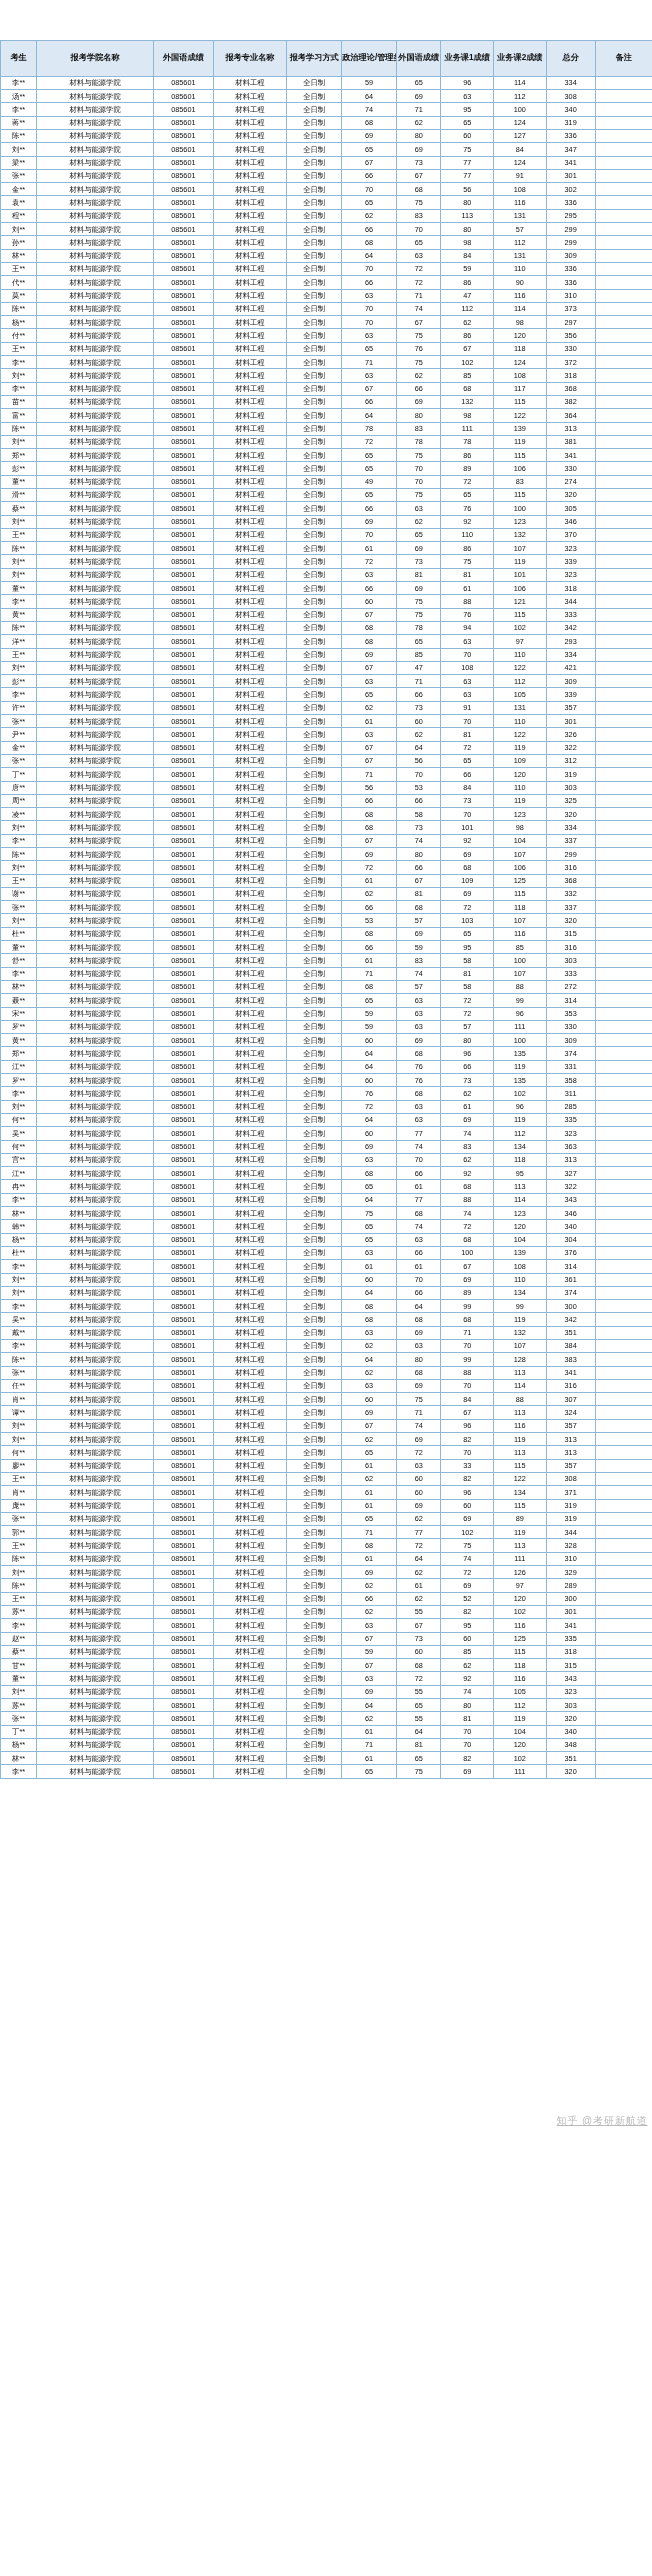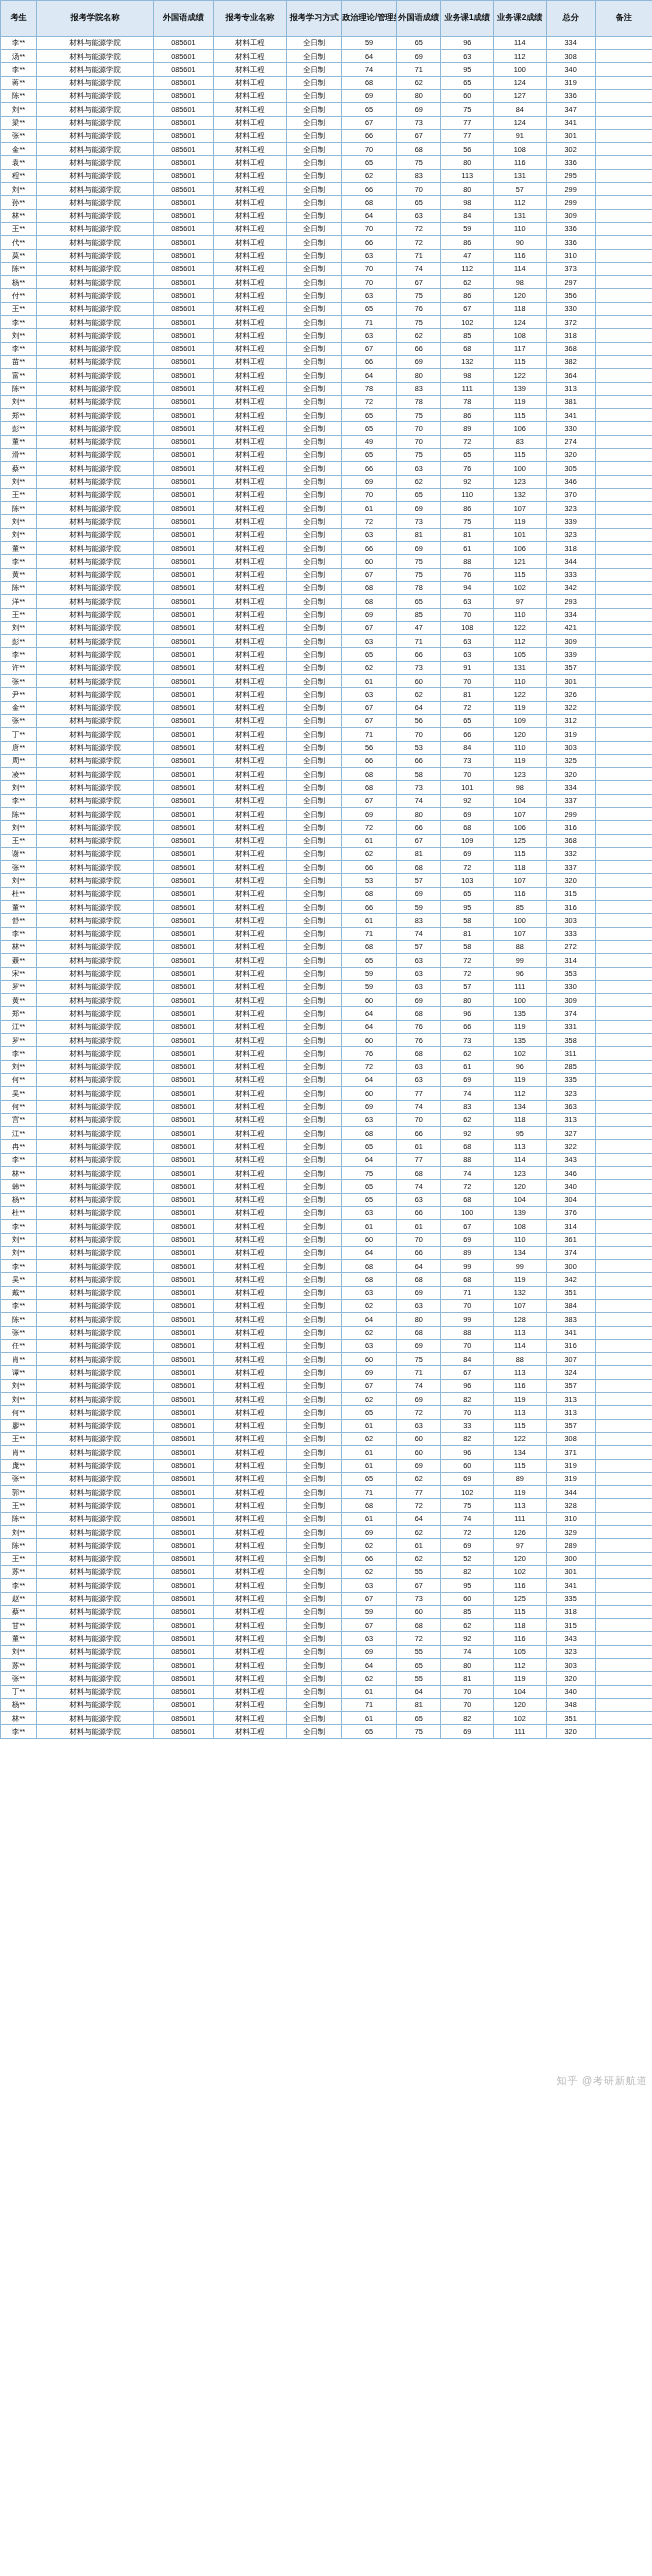--- a/index.html
+++ b/index.html
@@ -1,32 +1,32 @@
 <!DOCTYPE html>
 <html style="font-size:14.5px"><head>
 <meta charset="utf-8">
 <style>
   html,body{margin:0;padding:0;background:#ffffff;}
   body{font-family:"Liberation Sans","DejaVu Sans",sans-serif;}
-  #page{width:653px;height:2092px;position:relative;overflow:hidden;background:#fff;}
+  #page{width:653px;height:2092px;position:relative;overflow:hidden;background:#fff;margin-top:40px;}
   table{border-collapse:collapse;width:653px;table-layout:fixed;}
   th,td{border:0.9px solid #8fb8d8;font-size:7.3px;line-height:1;text-align:center;padding:0;height:12.3px;color:#111;overflow:hidden;white-space:nowrap;}
   thead th{background:#dce9f5;font-size:8.2px;font-weight:bold;height:33px;line-height:10px;padding:0.9px 0;}
   col.c0{width:31px}
   col.c1{width:100px}
   col.c2{width:51px}
   col.c3{width:63px}
   col.c4{width:47px}
   col.c5{width:47px}
   col.c6{width:38px}
   col.c7{width:45px}
   col.c8{width:45px}
   col.c9{width:42px}
   col.c10{width:49px}
-  .wm{position:absolute;right:5.4px;bottom:3.6px;font-size:10px;color:#b9b9b9;letter-spacing:0.9px;}
+  .wm{position:absolute;right:5.4px;bottom:3.6px;font-size:10px;color:#b9b9b9;letter-spacing:0.9px;text-decoration:underline;}
 </style>
 </head>
 <body>
 
 <div id="page">
   <table>
     <colgroup>
       <col class="c0">
         <col class="c1">
         <col class="c2">

